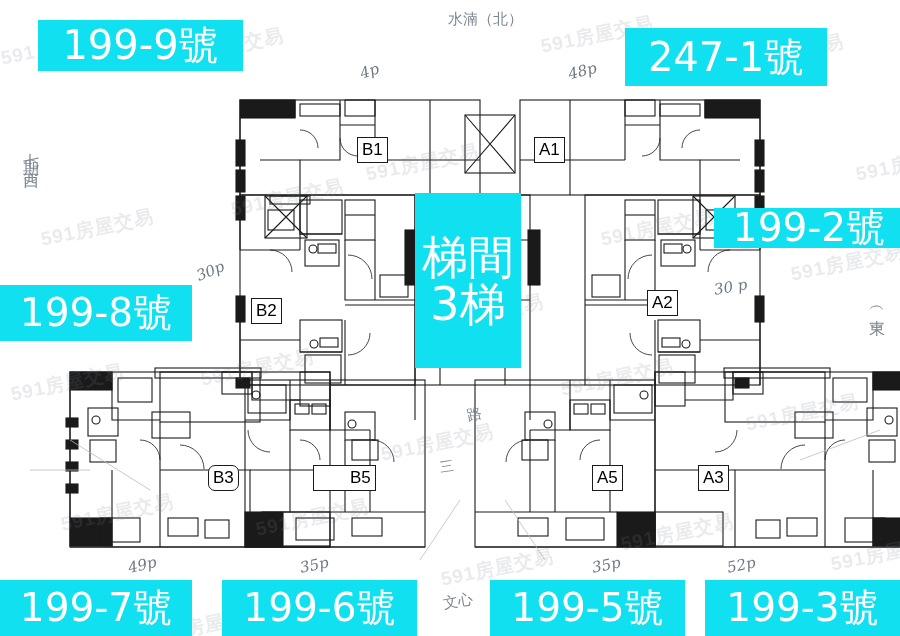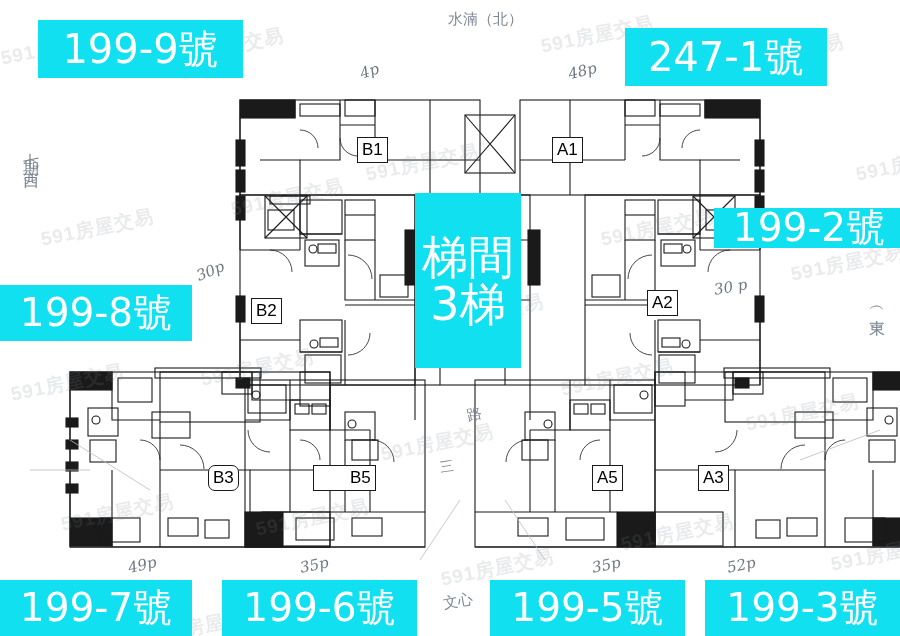--- a/index.html
+++ b/index.html
@@ -360,21 +360,21 @@
       <div class="wm" style="left: 440px; top: 555px;">591房屋交易</div>
       <div class="wm" style="left: 620px; top: 520px;">591房屋交易</div>
       <div class="wm" style="left: 830px; top: 540px;">591房屋交易</div>
       <div class="wm" style="left: 150px; top: 612px;">591房屋交易</div>
       <div class="wm" style="left: 520px; top: 600px;">591房屋交易</div>
       <div class="wm" style="left: 700px; top: 625px;">591房屋交易</div>
     </div>
 
   <div id="unit-layer">
       <div class="unit" style="left: 357px; top: 137px;">B1</div>
-      <div class="unit" style="left: 552px; top: 137px;">A1</div>
+      <div class="unit" style="left: 534px; top: 137px;">A1</div>
       <div class="unit" style="left: 251px; top: 298px;">B2</div>
       <div class="unit" style="left: 647px; top: 290px;">A2</div>
       <div class="unit" style="left: 208px; top: 465px; border-radius: 7px;">B3</div>
       <div class="unit" style="left: 313px; top: 465px; padding-left: 36px;">B5</div>
       <div class="unit" style="left: 592px; top: 465px;">A5</div>
       <div class="unit" style="left: 698px; top: 465px;">A3</div>
     </div>
 
   <div id="annot-layer">
       <div class="hand" style="left: 448px; top: 10px; font-size: 15px;">水湳（北）</div>
@@ -390,21 +390,21 @@
       <div class="hand hand-dim" style="left: 568px; top: 62px; transform: rotate(-14deg);">48p</div>
       <div class="hand hand-dim" style="left: 196px; top: 262px; transform: rotate(-22deg);">30p</div>
       <div class="hand hand-dim" style="left: 714px; top: 278px; transform: rotate(-10deg);">30 p</div>
       <div class="hand hand-dim" style="left: 128px; top: 556px; transform: rotate(-13deg);">49p</div>
       <div class="hand hand-dim" style="left: 300px; top: 556px; transform: rotate(-12deg);">35p</div>
       <div class="hand hand-dim" style="left: 592px; top: 556px; transform: rotate(-12deg);">35p</div>
       <div class="hand hand-dim" style="left: 727px; top: 556px; transform: rotate(-12deg);">52p</div>
     </div>
 
   <div id="addr-layer">
-      <div class="addr" style="left: 38px; top: 20px; width: 205px; height: 58px; font-size: 40px;">199-9號</div>
+      <div class="addr" style="left: 38px; top: 20px; width: 205px; height: 51px; font-size: 40px;">199-9號</div>
       <div class="addr" style="left: 625px; top: 28px; width: 202px; height: 58px; font-size: 40px;">247-1號</div>
       <div class="addr" style="left: 714px; top: 208px; width: 190px; height: 40px; font-size: 39px;">199-2號</div>
       <div class="addr" style="left: 0px; top: 285px; width: 192px; height: 56px; font-size: 39px;">199-8號</div>
       <div class="addr" style="left: 0px; top: 580px; width: 192px; height: 56px; font-size: 39px;">199-7號</div>
       <div class="addr" style="left: 222px; top: 580px; width: 195px; height: 56px; font-size: 39px;">199-6號</div>
       <div class="addr" style="left: 490px; top: 580px; width: 195px; height: 56px; font-size: 39px;">199-5號</div>
       <div class="addr" style="left: 705px; top: 580px; width: 195px; height: 56px; font-size: 39px;">199-3號</div>
     </div>
 
   <div class="center-box" id="center-box" style="left: 415px; top: 193px; width: 106px; height: 175px;">

